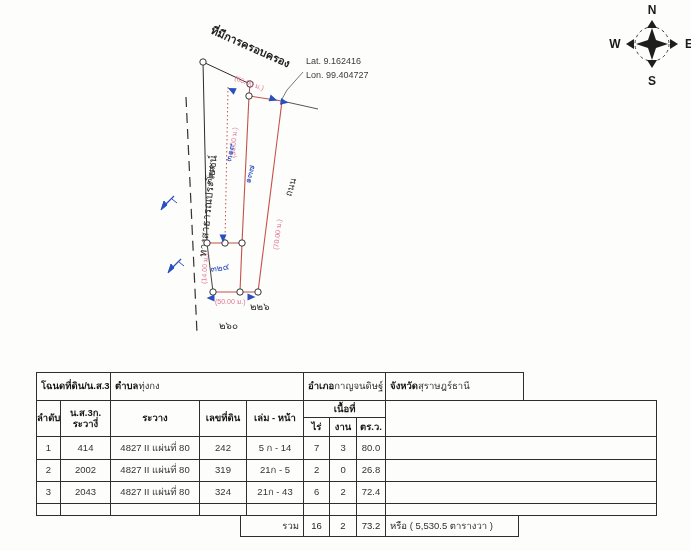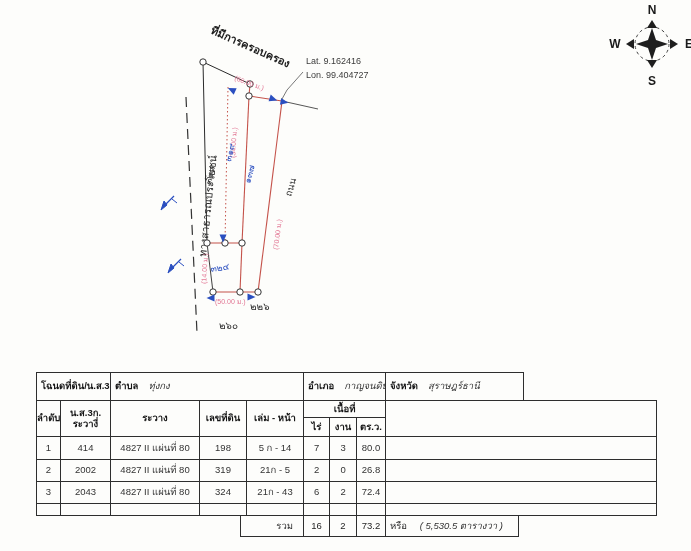--- a/index.html
+++ b/index.html
@@ -12,22 +12,22 @@
 
   
   table{border-collapse:collapse;table-layout:fixed;position:absolute;}
   td,th{
     border:1px solid #2e2e2e;padding:0;margin:0;
     font-size:9.5px;line-height:1.15;color:#262626;
     text-align:center;vertical-align:middle;overflow:hidden;white-space:nowrap;
   }
   th{font-weight:bold;color:#151515;}
   .left{text-align:left;padding-left:4px;}
-  .right{text-align:right;padding-right:10px;}
-  .val{font-weight:normal;margin-left:10px;color:#303030;font-style:italic;}
+  .right{text-align:right;padding-right:4px;}
+  .val{font-weight:normal;color:#303030;}
   .noborder{border-top:none;border-right:none;}
   .main-table{left:36px;top:372px;width:620px;}
   .total-table{left:240px;top:515px;width:278px;}
   .body-row td{color:#333;}
 </style>
 </head>
 <body>
 
 <div class="page">
 
@@ -167,21 +167,21 @@
     </tr>
     <tr style="height:19px">
       <th>ไร่</th>
       <th>งาน</th>
       <th>ตร.ว.</th>
     </tr>
     <tr style="height:23px" class="body-row">
       <td>1</td>
       <td>414</td>
       <td>4827 II แผ่นที่ 80</td>
-      <td>198</td>
+      <td>242</td>
       <td>5 ก - 14</td>
       <td>7</td>
       <td>3</td>
       <td>80.0</td>
       <td colspan="2"></td>
     </tr>
     <tr style="height:22px" class="body-row">
       <td>2</td>
       <td>2002</td>
       <td>4827 II แผ่นที่ 80</td>

